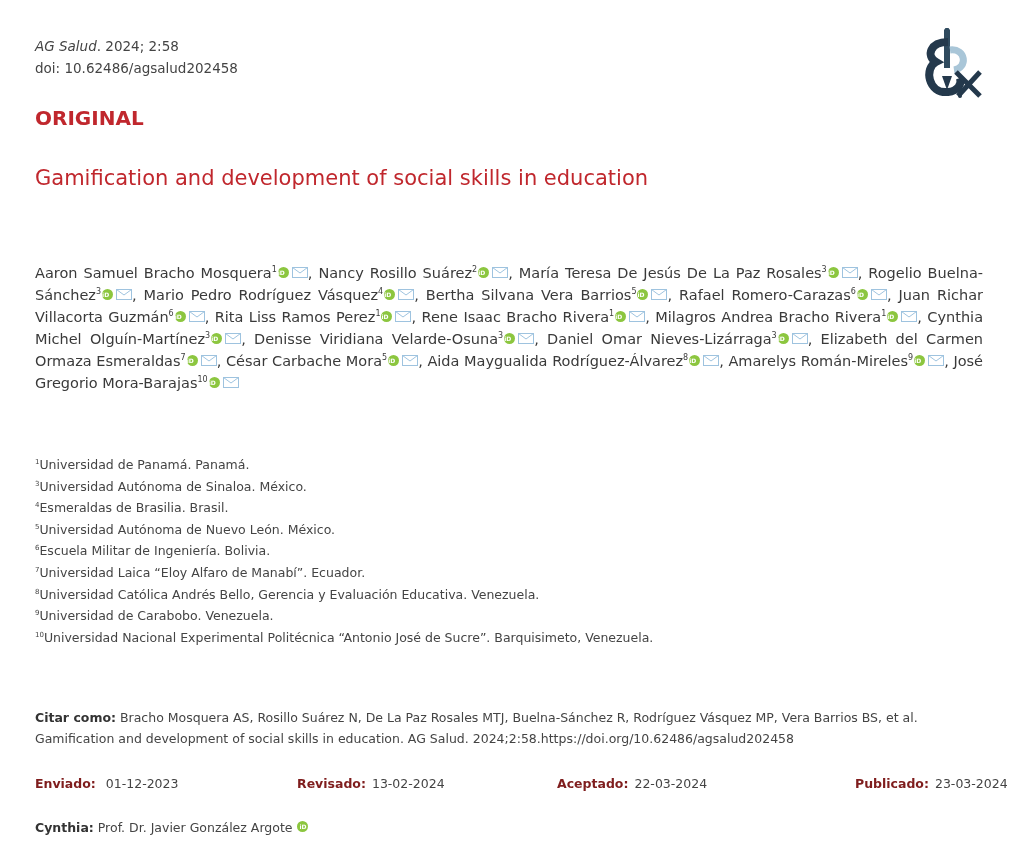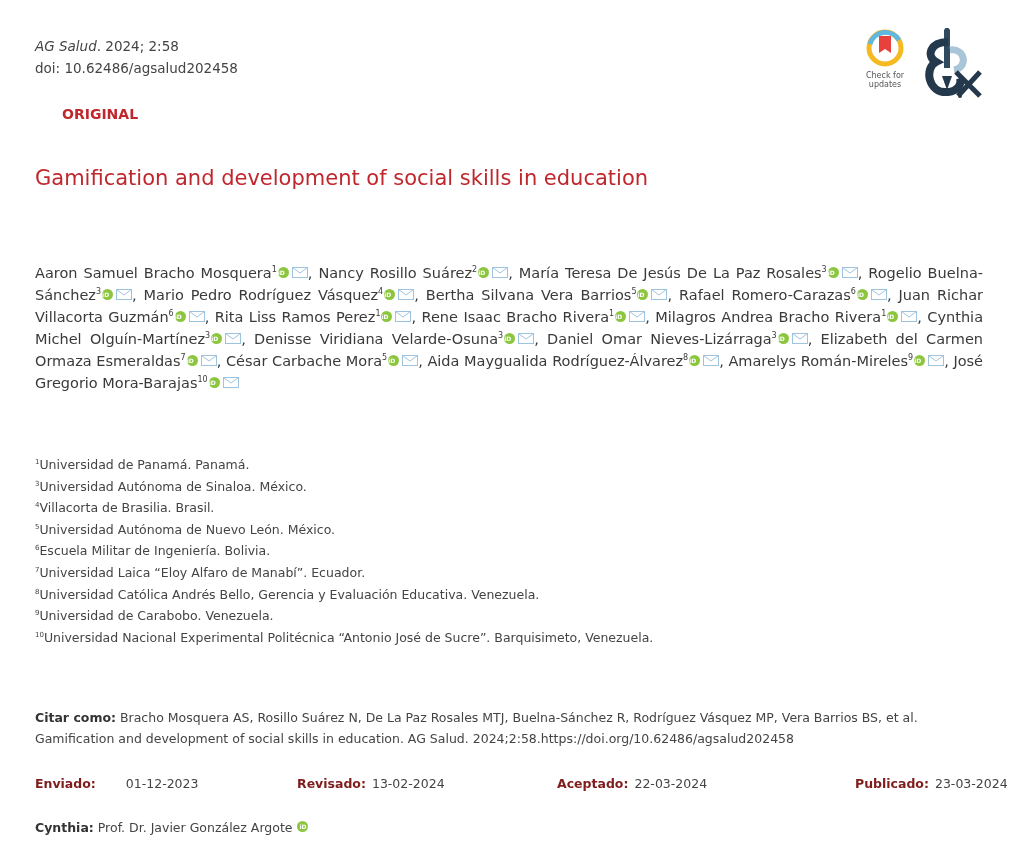--- a/index.html
+++ b/index.html
@@ -6,21 +6,21 @@
   body {
     width: 1024px; height: 853px; position: relative; overflow: hidden;
     font-family: "DejaVu Sans", sans-serif; color: #3a3a3a;
   }
   .page { position: absolute; left: 0; top: 0; width: 834px; height: 853px; border-radius: 11px; }
   .journal-line { position: absolute; left: 35px; font-size: 13.5px; color: #444; }
   .journal-line .journal-name { font-style: italic; }
   #line1 { top: 38px; }
   #line2 { top: 60px; }
   .section-label {
-    position: absolute; left: 35px; top: 106px; font-size: 14px; font-weight: bold; color: #c0272d; margin-left: 27px;
+    position: absolute; left: 35px; top: 106px; font-size: 20px; font-weight: bold; color: #c0272d;
   }
   .logos { position: absolute; left: 855px; top: 28px; width: 135px; height: 75px; }
   .crossmark { position: absolute; left: 0; top: 0; width: 60px; height: 70px; text-align: center; }
   .crossmark-text { position: absolute; left: 0; top: 43px; width: 60px; font-size: 8px; line-height: 9px; color: #555; text-align: center; }
   .publisher-logo { position: absolute; left: 65px; top: 0; width: 70px; height: 75px; }
   .title-en {
     position: absolute; left: 35px; top: 166px; font-size: 21px; color: #c0272d;
   }
   .title-es {
     position: absolute; left: 35px; top: 210px; font-size: 20px; color: #333; font-weight: 500;
@@ -63,30 +63,20 @@
 <div class="page">
 
   <div class="journal-line" id="line1">
     <span class="journal-name">AG Salud</span><span>. 2024; 2:58</span>
   </div>
   <div class="journal-line" id="line2">doi: 10.62486/agsalud202458</div>
 
   <div class="section-label">ORIGINAL</div>
 
   <div class="logos">
-    <div class="crossmark">
-      <svg width="40" height="40" viewBox="0 0 40 40" style="display:block;margin:0 auto;">
-        <circle cx="20" cy="20" r="16" fill="none" stroke="#f5b922" stroke-width="5"></circle>
-        <path d="M5 16 A16 16 0 0 1 34 12" fill="none" stroke="#5fb8e0" stroke-width="5"></path>
-        <path d="M14 8 h12 v17 l-6 -4 l-6 4 z" fill="#e8403d"></path>
-      </svg>
-      <div class="crossmark-text">
-        <span>Check for</span><br><span>updates</span>
-      </div>
-    </div>
     <div class="publisher-logo">
       <svg width="70" height="75" viewBox="0 0 70 75">
         <rect x="24" y="2" width="6" height="38" fill="#2f4a5e"></rect>
         <polygon points="24,2 30,2 27,-2" fill="#2f4a5e"></polygon>
         <path d="M28 14 C10 14 6 28 16 34 C4 40 8 66 28 64 C38 63 42 56 40 50" fill="none" stroke="#24394c" stroke-width="8"></path>
         <path d="M30 22 C46 20 48 40 34 42" fill="none" stroke="#a9c6d8" stroke-width="7"></path>
         <path d="M36 44 L60 68 M60 44 L38 68" stroke="#24394c" stroke-width="5"></path>
         <polygon points="22,48 32,48 27,62" fill="#24394c"></polygon>
         <circle cx="40" cy="68" r="2" fill="#24394c"></circle>
       </svg>
@@ -150,36 +140,36 @@
             <rect x="0.5" y="0.5" width="15" height="10" fill="none" stroke="#9ec3df" stroke-width="1"></rect>
             <path d="M0.5 0.5 L8 6 L15.5 0.5" fill="none" stroke="#9ec3df" stroke-width="1"></path>
           </svg></span>, </span> <span class="author"><span>José Gregorio Mora-Barajas</span><sup>10</sup><span class="orcid">iD</span><span><svg class="mail" viewBox="0 0 16 11">
             <rect x="0.5" y="0.5" width="15" height="10" fill="none" stroke="#9ec3df" stroke-width="1"></rect>
             <path d="M0.5 0.5 L8 6 L15.5 0.5" fill="none" stroke="#9ec3df" stroke-width="1"></path>
           </svg></span></span> </div>
 
   <div class="affiliations" id="affiliations">
       <div><sup>1</sup><span>Universidad de Panamá. Panamá.</span></div>
       <div><sup>3</sup><span>Universidad Autónoma de Sinaloa. México.</span></div>
-      <div><sup>4</sup><span>Villacorta de Brasilia. Brasil.</span></div>
+      <div><sup>4</sup><span>Esmeraldas de Brasilia. Brasil.</span></div>
       <div><sup>5</sup><span>Universidad Autónoma de Nuevo León. México.</span></div>
       <div><sup>6</sup><span>Escuela Militar de Ingeniería. Bolivia.</span></div>
       <div><sup>7</sup><span>Universidad Laica “Eloy Alfaro de Manabí”. Ecuador.</span></div>
       <div><sup>8</sup><span>Universidad Católica Andrés Bello, Gerencia y Evaluación Educativa. Venezuela.</span></div>
       <div><sup>9</sup><span>Universidad de Carabobo. Venezuela.</span></div>
       <div><sup>10</sup><span>Universidad Nacional Experimental Politécnica “Antonio José de Sucre”. Barquisimeto, Venezuela.</span></div>
     </div>
 
   <div class="cite">
     <b>Citar como:</b><span> Bracho Mosquera AS, Rosillo Suárez N, De La Paz Rosales MTJ, Buelna-Sánchez R, Rodríguez Vásquez MP, Vera Barrios BS, et al. Gamification and development of social skills in education. AG Salud. 2024;2:58.https://doi.org/10.62486/agsalud202458</span>
   </div>
 
   <div class="dates">
     <div class="date-item" style="left:0;">
-      <b>Enviado:</b> <span style="margin-left:20px;">01-12-2023</span>
+      <b>Enviado:</b> <span style="margin-left:0;">01-12-2023</span>
     </div>
     <div class="date-item" style="left:262px;">
       <b>Revisado:</b><span>13-02-2024</span>
     </div>
     <div class="date-item" style="left:522px;">
       <b>Aceptado:</b><span>22-03-2024</span>
     </div>
     <div class="date-item" style="left:820px;">
       <b>Publicado:</b><span>23-03-2024</span>
     </div>

